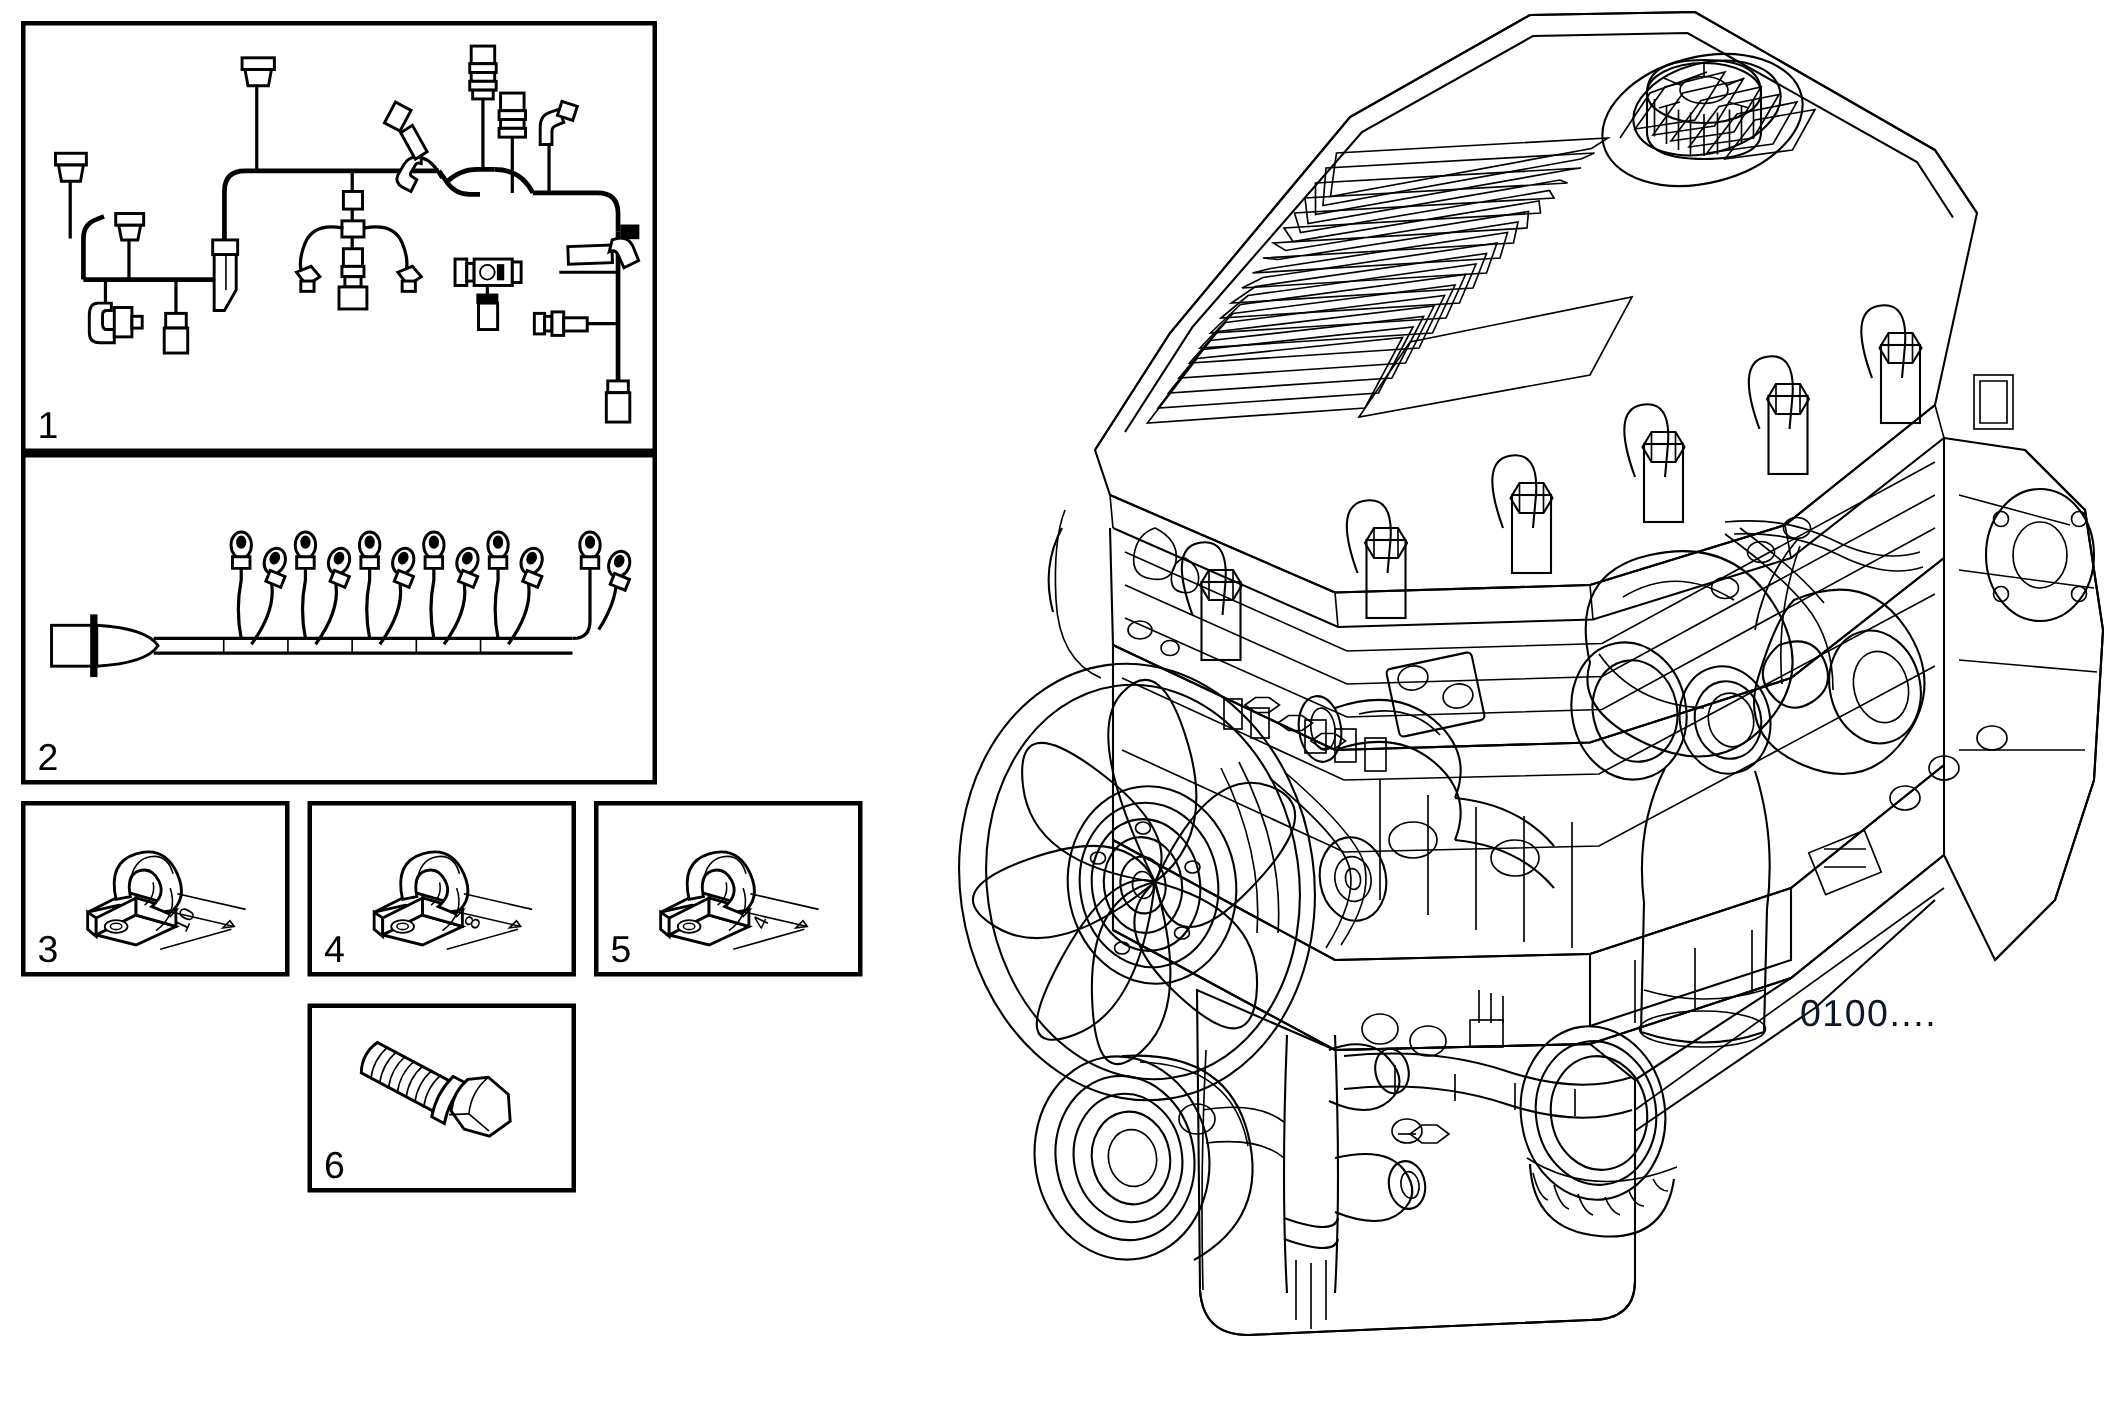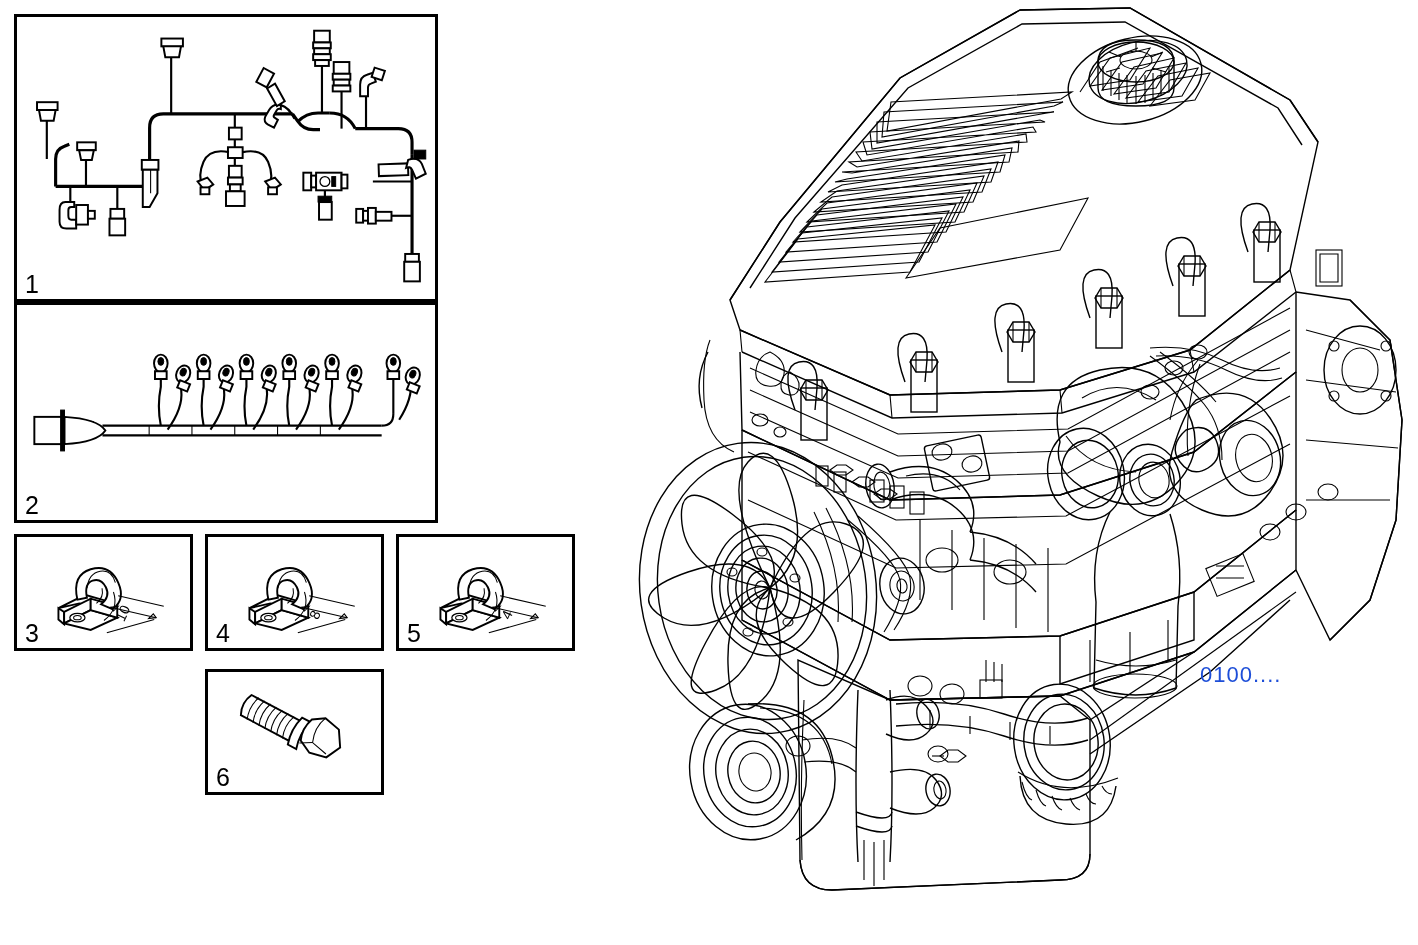--- a/index.html
+++ b/index.html
@@ -36,22 +36,22 @@
   }
   .svg-fill {
     position: absolute;
     inset: 0;
     width: 100%;
     height: 100%;
     display: block;
   }
   .ref-label {
     position: absolute;
-    font-size: 22px;
-    color: #1d4ed8;
+    font-size: 25px;
+    color: #0f172a;
     font-family: "Liberation Sans", sans-serif;
     letter-spacing: 1px;
     white-space: nowrap;
   }
   #engine-area {
     position: absolute;
     left: 590px;
     top: 0px;
     width: 828px;
     height: 945px;

